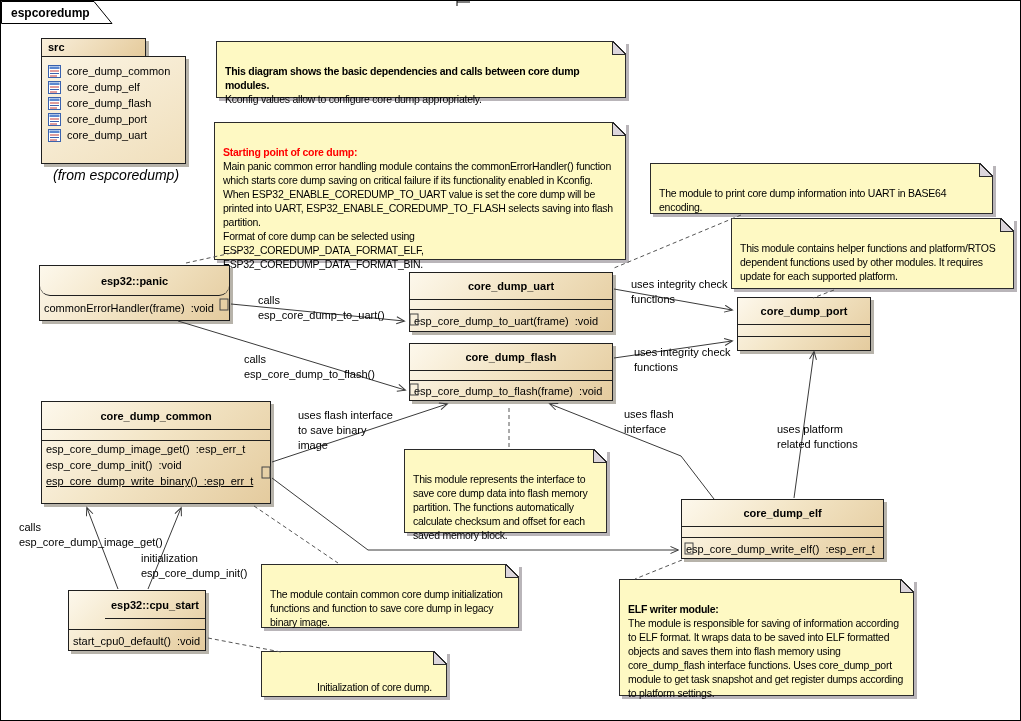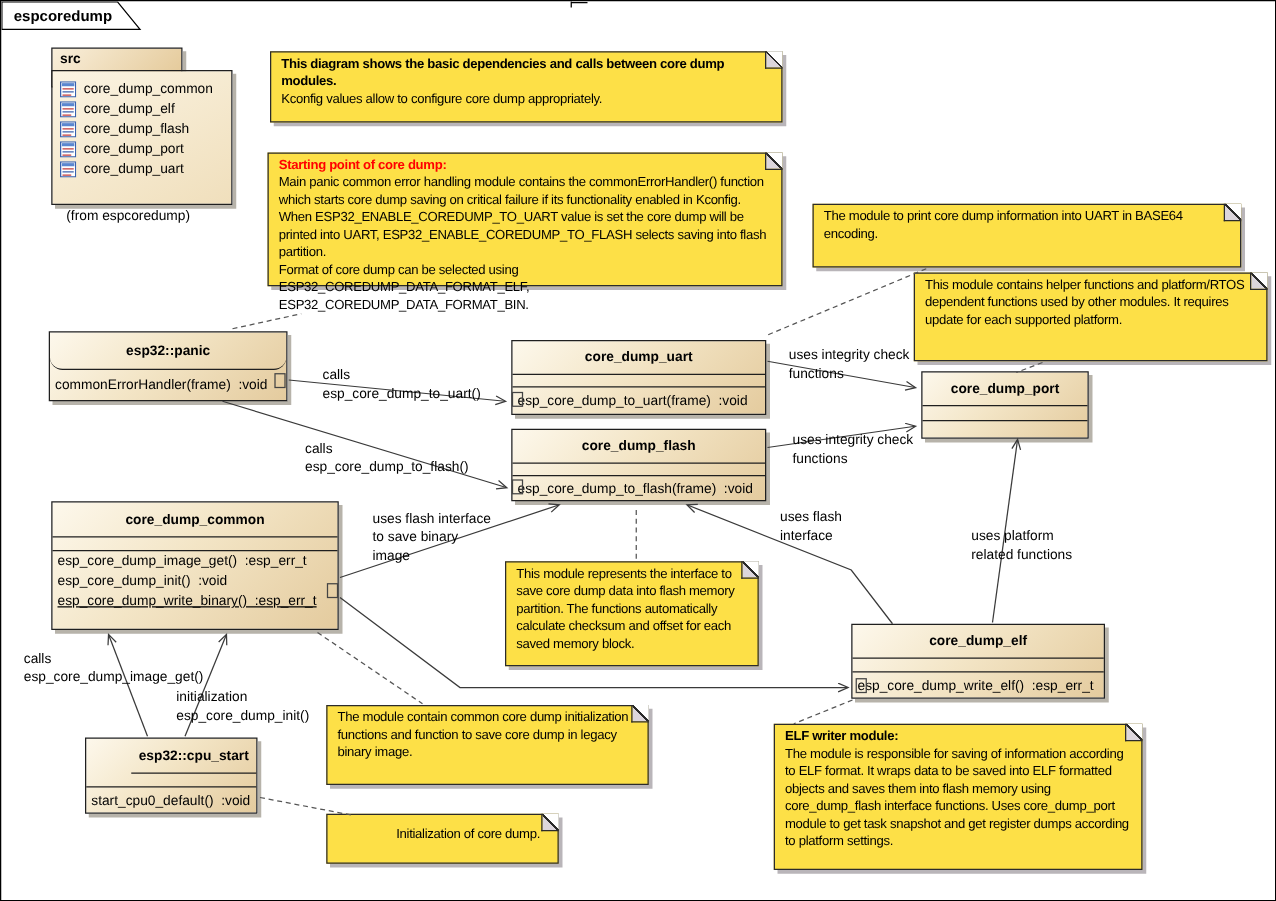--- a/index.html
+++ b/index.html
@@ -13,38 +13,38 @@
   .uml-class{position:absolute;border:1px solid #1f1f1f;box-sizing:border-box;font-size:11px;z-index:2;
              background:linear-gradient(135deg,#fdf8ec 0%,#f3e5c6 45%,#e4cb9e 100%);
              box-shadow:3px 3px 0 #b7b3aa;}
   .cls-name{font-weight:bold;text-align:center;border-bottom:1px solid #1f1f1f;
             display:flex;align-items:center;justify-content:center;}
   .cls-attrs{border-bottom:1px solid #1f1f1f;}
   .op{white-space:pre;padding:0 4px;line-height:16px;}
   .op.static{text-decoration:underline;}
 
   
-  .note{position:absolute;border:1px solid #2b2b2b;background:#fde047;box-sizing:border-box;
-        box-shadow:3px 3px 0 #b9b5b9;padding:2px 8px;font-size:10.5px;line-height:14px;
+  .note{position:absolute;border:1px solid #2b2b2b;background:#fef9c3;box-sizing:border-box;
+        box-shadow:3px 3px 0 #b9b5b9;padding:22px 8px;font-size:10.5px;line-height:14px;
         letter-spacing:-0.25px;z-index:2;}
   .note-title{font-weight:bold;}
   .note-body{white-space:pre-line;}
   .fold{position:absolute;top:-1px;right:-1px;width:13px;height:13px;
         background:linear-gradient(to left bottom,#ffffff 0 47%,#2b2b2b 47% 56%,#dcd6dc 56%);
         border-left:1px solid #2b2b2b;border-bottom:1px solid #2b2b2b;}
 
   
   .pkg-tab{position:absolute;border:1px solid #1f1f1f;box-sizing:border-box;font-weight:bold;
            font-size:11px;padding:2px 6px;z-index:2;
            background:linear-gradient(135deg,#f9efdb,#e3c795);box-shadow:3px 3px 0 #b7b3aa;}
   .pkg-body{position:absolute;border:1px solid #1f1f1f;box-sizing:border-box;z-index:3;
             background:linear-gradient(150deg,#fbf4e3,#f0dfbc);box-shadow:3px 3px 0 #b7b3aa;
             padding:6px 4px 0 6px;}
   .pkg-item{display:flex;align-items:center;gap:6px;height:16px;font-size:11px;white-space:nowrap;}
-  .from-label{position:absolute;font-size:11px;z-index:2;}
+  .from-label{position:absolute;font-style:italic;font-size:14px;z-index:2;}
 
   
   .edge-label{position:absolute;font-size:11px;line-height:15px;white-space:pre-line;z-index:4;}
 
   svg.edges{position:absolute;left:0;top:0;z-index:3;pointer-events:none;}
   svg.tab{position:absolute;left:0;top:0;z-index:5;}
 </style>
 </head>
 <body>
 
@@ -111,21 +111,21 @@
     </div>
   </div>
   <div class="from-label" style="left:52px;top:166px;">(from espcoredump)</div>
 
   <div class="note" style="left:215px;top:40px;width:410px;height:57px;">
     <div class="fold"></div>
     <div class="note-title">This diagram shows the basic dependencies and calls between core dump modules.</div>
     <div class="note-body">Kconfig values allow to configure core dump appropriately.</div>
   </div>
 
-  <div class="note" style="left:213px;top:121px;width:412px;height:107px;">
+  <div class="note" style="left:213px;top:121px;width:412px;height:138px;">
     <div class="fold"></div>
     <div class="note-title" style="color:#ff0000;">Starting point of core dump:</div>
     <div class="note-body">Main panic  common error handling module contains the commonErrorHandler() function which starts core dump saving on critical failure if its functionality enabled in Kconfig.
 When ESP32_ENABLE_COREDUMP_TO_UART value is set the core dump will be printed into UART, ESP32_ENABLE_COREDUMP_TO_FLASH selects saving into flash partition.
 Format of core dump can be selected using ESP32_COREDUMP_DATA_FORMAT_ELF, ESP32_COREDUMP_DATA_FORMAT_BIN.</div>
   </div>
 
   <div class="note" style="left:649px;top:162px;width:343px;height:51px;">
     <div class="fold"></div>
     <div class="note-body">The module to print core dump information into UART in BASE64 encoding.</div>

